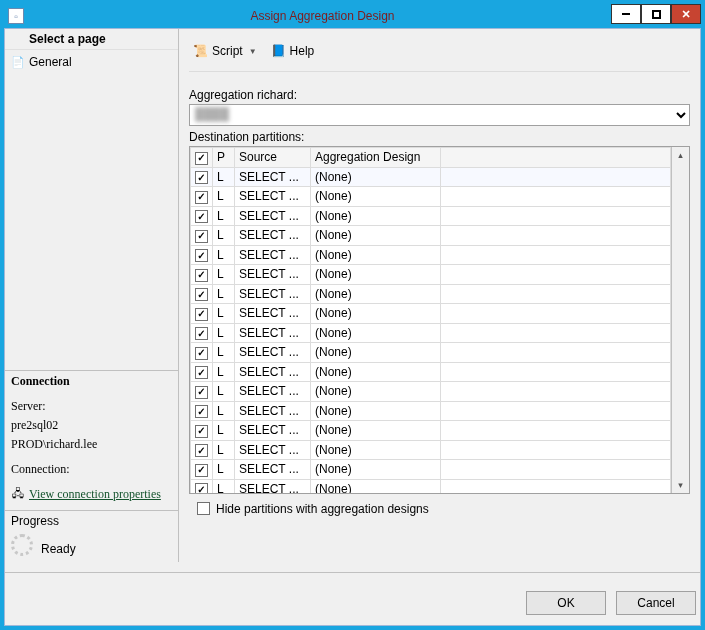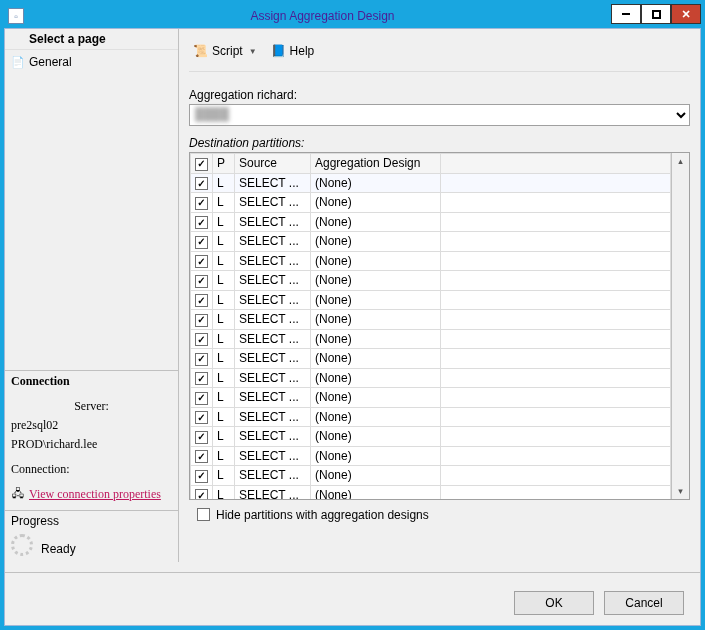--- a/index.html
+++ b/index.html
@@ -1,65 +1,65 @@
 <!DOCTYPE html>
 <html><head>
 <meta charset="utf-8">
 <style>
   * { box-sizing: border-box; }
   html, body { margin:0; padding:0; font-family: "Segoe UI", Tahoma, sans-serif; font-size:12px; color:#000; }
   .window { width:705px; height:630px; background:#19a6e0; padding:4px; position:relative; }
   .titlebar { height:24px; display:flex; align-items:center; padding-left:4px; position:relative; }
   .titlebar .app-icon { width:16px; height:16px; border:1px solid #6b8ab0; background:#fff; font-size:10px; display:flex; align-items:center; justify-content:center; color:#5a7aa5;}
-  .titlebar .title { flex:1; text-align:center; font-size:12px; color:#4c1d95; padding-right:80px; }
+  .titlebar .title { flex:1; text-align:center; font-size:12px; color:#7f1d1d; padding-right:80px; }
   .winbtns { position:absolute; right:0; top:0; display:flex; }
   .winbtn { width:30px; height:20px; border:1px solid #333; background:#fff; display:flex; align-items:center; justify-content:center; font-size:11px; }
   .winbtn.min::before { content:""; width:8px; height:0; border-bottom:2px solid #000;}
   .winbtn.max::before { content:""; width:9px; height:9px; border:2px solid #000; box-sizing:border-box;}
   .winbtn.close { background:#c74431; color:#fff; font-weight:bold;}
   .body { position:absolute; left:4px; top:28px; right:4px; bottom:4px; background:#f0f0f0; border:1px solid #a0b8d8; display:flex; flex-direction:column; }
   .main { flex:1; display:flex; }
   .left { width:174px; border-right:1px solid #c0c0c0; display:flex; flex-direction:column; }
   .panel-header { font-weight:bold; background:#f0f0f0; padding:3px 24px; border-bottom:1px solid #e0e0e0; }
   .left-pages { padding:3px 6px; }
   .page-item { display:flex; align-items:center; gap:4px; padding:2px 0;}
   .mini-icon { width:14px; height:14px; display:flex; align-items:center; justify-content:center; font-size:11px; }
   .conn-section { border-top:1px solid #c0c0c0; padding:3px 6px 6px;font-family:Liberation Serif, serif; }
   .conn-section .hdr { font-weight:bold; padding-bottom:2px;}
   .conn-line { padding:2px 0; }
-  .link { color:#be185d; text-decoration:underline; cursor:pointer; }
+  .link { color:#14532d; text-decoration:underline; cursor:pointer; }
   .link-row { display:flex; align-items:center; gap:4px; }
   .progress-section { border-top:1px solid #c0c0c0; padding:3px 6px 6px; }
   .spinner { width:22px; height:22px; border:3px dotted #c8c8c8; border-radius:50%; display:inline-block; vertical-align:middle; margin-right:8px;}
   .right { flex:1; padding:8px 10px 0 10px; display:flex; flex-direction:column; }
   .toolbar { display:flex; align-items:center; gap:6px; padding:4px 0 10px; border-bottom:1px solid #dcdcdc; margin-bottom:16px;}
   .tool-btn { display:flex; align-items:center; gap:3px; padding:2px 4px;}
   .tool-icon { width:16px; height:16px; display:flex; align-items:center; justify-content:center; font-size:12px; color:#5a7aa5;}
   .dropdown { margin-top:2px;}
   .dropdown select { width:100%; height:22px; background:#fff; border:1px solid #a0a0a0;}
   .blurred { filter: blur(2px); color:#b0b0b0; position:absolute; left:6px; top:3px; pointer-events:none;}
   .dd-wrap { position:relative; }
-  .grid-label { margin-top:10px; margin-bottom:2px;font-style:italic;}
+  .grid-label { margin-top:4px; margin-bottom:2px;}
   .grid-container { border:1px solid #a0a0a0; background:#fff; height:348px; display:flex; }
   .grid-body { flex:1; overflow:hidden; position:relative; }
   .grid-scroll { width:18px; border-left:1px solid #c0c0c0; background:#f0f0f0; display:flex; flex-direction:column; align-items:center; }
   .scroll-btn { width:100%; height:16px; display:flex; align-items:center; justify-content:center; color:#555; font-size:9px;}
   .scroll-track { flex:1;}
   table.grid { border-collapse:collapse; width:100%; }
   table.grid th, table.grid td { border:1px solid #dcdcdc; padding:2px 4px; text-align:left; font-weight:normal; height:19px;}
   table.grid th { background:#f5f5f5; }
   .col-chk { width:22px; text-align:center;}
   .col-p { width:22px; }
   .col-src { width:76px; }
   .col-agg { width:130px;}
   .hide-row { margin-top:8px; display:flex; gap:6px;padding-left:8px;}
   .chk { width:13px; height:13px; border:1px solid #707070; background:#fff; display:inline-flex; align-items:center; justify-content:center; font-size:10px; line-height:1;}
   .chk.checked::after { content:"✓"; color:#000; font-weight:bold;}
   .separator { height:1px; background:#c0c0c0; margin:10px 0; }
-  .dlg-buttons { display:flex; justify-content:flex-end; gap:10px; padding:8px 16px 10px;}
+  .dlg-buttons { display:flex; justify-content:flex-end; gap:10px; padding:8px 4px 10px;}
   .btn { width:80px; height:24px; border:1px solid #a0a0a0; background:#e6e6e6; display:flex; align-items:center; justify-content:center; cursor:pointer;}
   tr.row0 { background:#f7f9ff;}
   .dd-arrow { font-size:8px; color:#555; margin-left:3px;}
 </style>
 </head>
 <body>
 
 <div class="window">
   <div class="titlebar">
     <span class="app-icon">▫</span>
@@ -78,21 +78,21 @@
         <div class="panel-header">Select a page</div>
         <div class="left-pages" style="flex:1;">
           <div class="page-item">
             <span class="mini-icon">📄</span>
             <span>General</span>
           </div>
         </div>
 
         <div class="conn-section">
           <div class="hdr">Connection</div>
-          <div class="conn-line" style="margin-top:6px;text-align:center;">Server:</div>
+          <div class="conn-line" style="margin-top:6px;">Server:</div>
           <div class="conn-line">pre2sql02</div>
           <div class="conn-line">PROD\richard.lee</div>
           <div class="conn-line" style="margin-top:6px;">Connection:</div>
           <div class="conn-line link-row" style="margin-top:6px;">
             <span class="mini-icon">🖧</span>
             <span class="link">View connection properties</span>
           </div>
         </div>
 
         <div class="progress-section">

